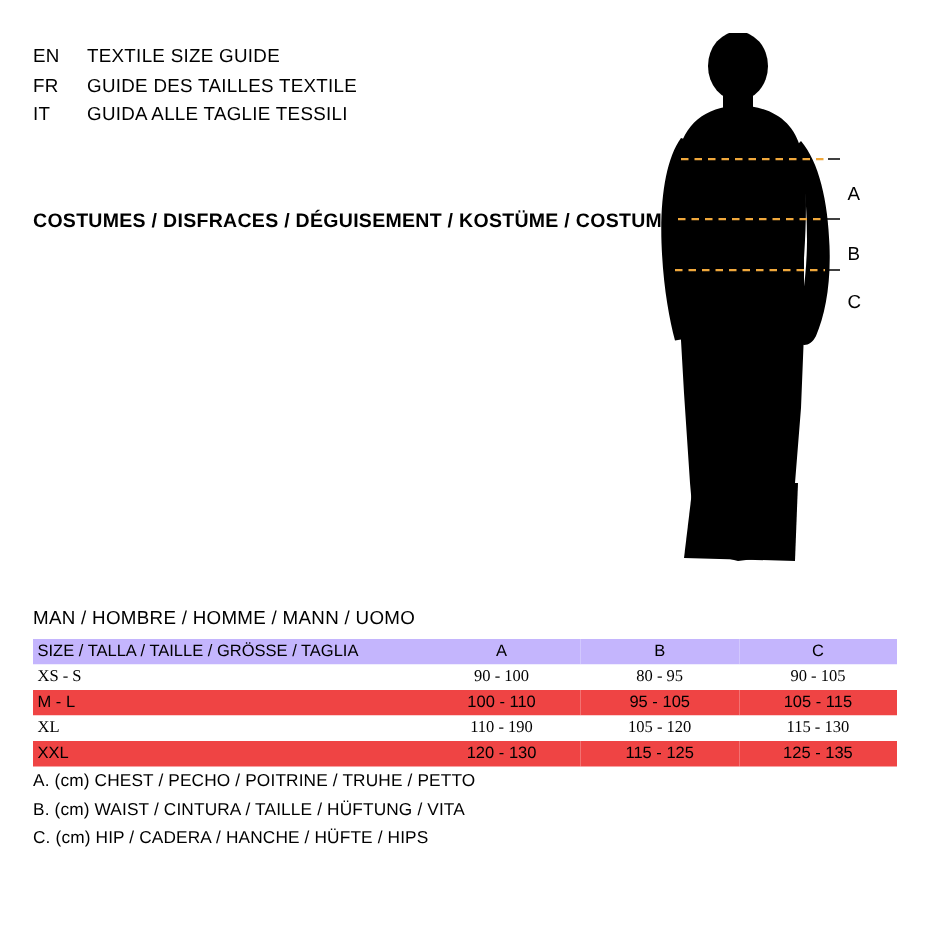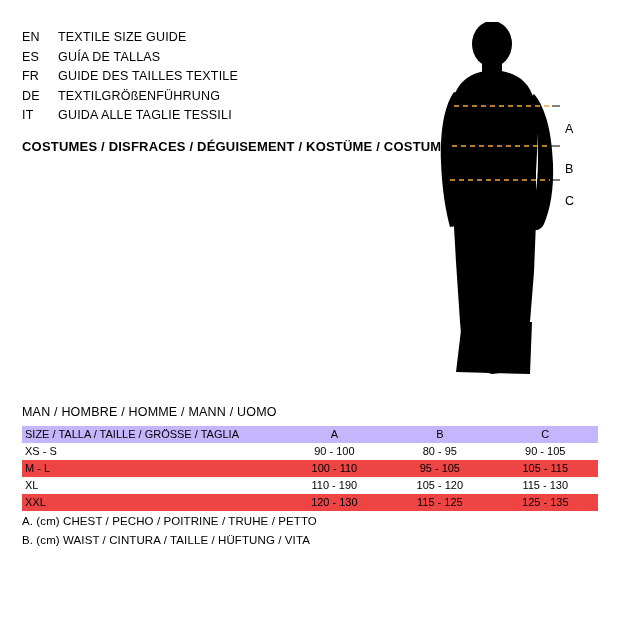--- a/index.html
+++ b/index.html
@@ -98,20 +98,21 @@
     line-height: 17px;
   }
   .head-row {
     background: #c4b5fd;
   }
   .row-alt {
     background: #ef4444;
   }
   .row-plain {
     background: #ffffff;
+    font-family: Liberation Serif, serif;
   }
   .col-size {
     width: 258px;
     text-align: left;
     padding-left: 3px !important;
   }
   .col-m {
     width: 106px;
     text-align: center;
   }
@@ -137,30 +138,22 @@
 <body>
 
 <div class="page">
 
   <div class="lang-block">
     <div class="lang-row">
       <span class="lang-code">EN</span>
       <span class="lang-text">TEXTILE SIZE GUIDE</span>
     </div>
     <div class="lang-row">
-      <span class="lang-code">ES</span>
-      <span class="lang-text">GUÍA DE TALLAS</span>
-    </div>
-    <div class="lang-row">
       <span class="lang-code">FR</span>
       <span class="lang-text">GUIDE DES TAILLES TEXTILE</span>
-    </div>
-    <div class="lang-row">
-      <span class="lang-code">DE</span>
-      <span class="lang-text">TEXTILGRÖßENFÜHRUNG</span>
     </div>
     <div class="lang-row">
       <span class="lang-code">IT</span>
       <span class="lang-text">GUIDA ALLE TAGLIE TESSILI</span>
     </div>
   </div>
 
   <div class="costumes-title">COSTUMES / DISFRACES / DÉGUISEMENT / KOSTÜME / COSTUMI</div>
 
   <div class="figure-wrap">
@@ -239,15 +232,16 @@
           <td class="col-m">115 - 125</td>
           <td class="col-last">125 - 135</td>
         </tr>
       </tbody>
     </table>
   </div>
 
   <div class="legend">
     <div>A. (cm) CHEST / PECHO / POITRINE / TRUHE / PETTO</div>
     <div>B. (cm) WAIST / CINTURA / TAILLE / HÜFTUNG / VITA</div>
+    <div>C. (cm) HIP / CADERA / HANCHE / HÜFTE / HIPS</div>
   </div>
 
 </div>
 
 </body></html>

